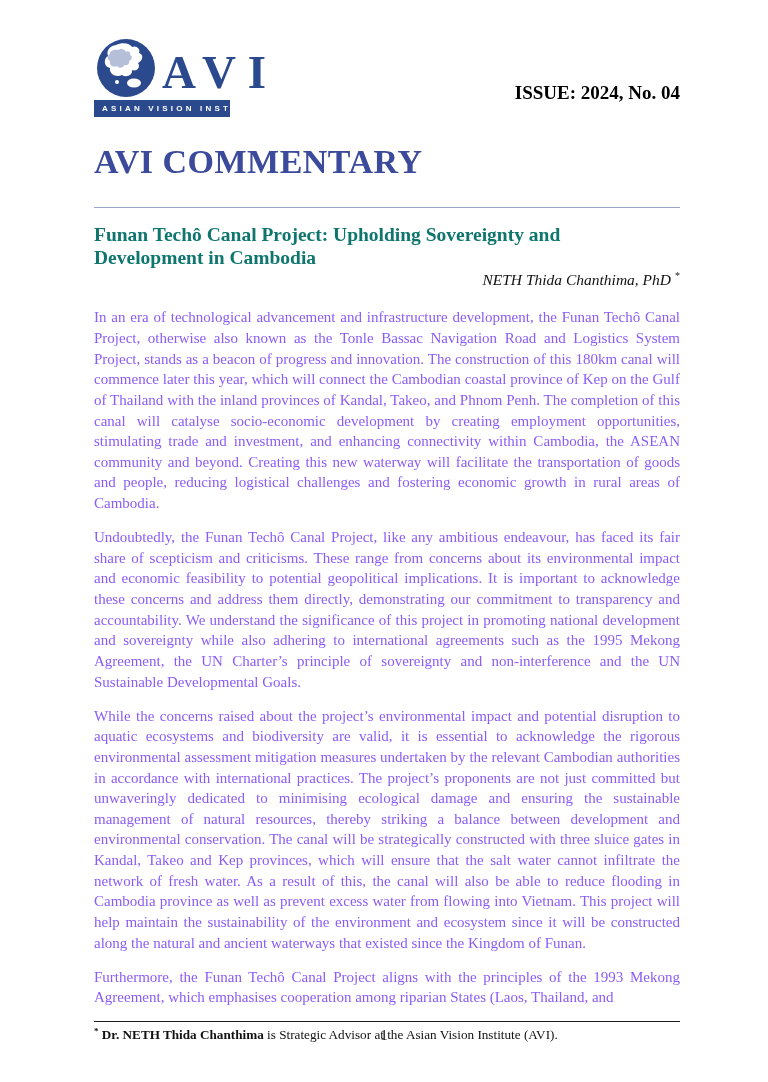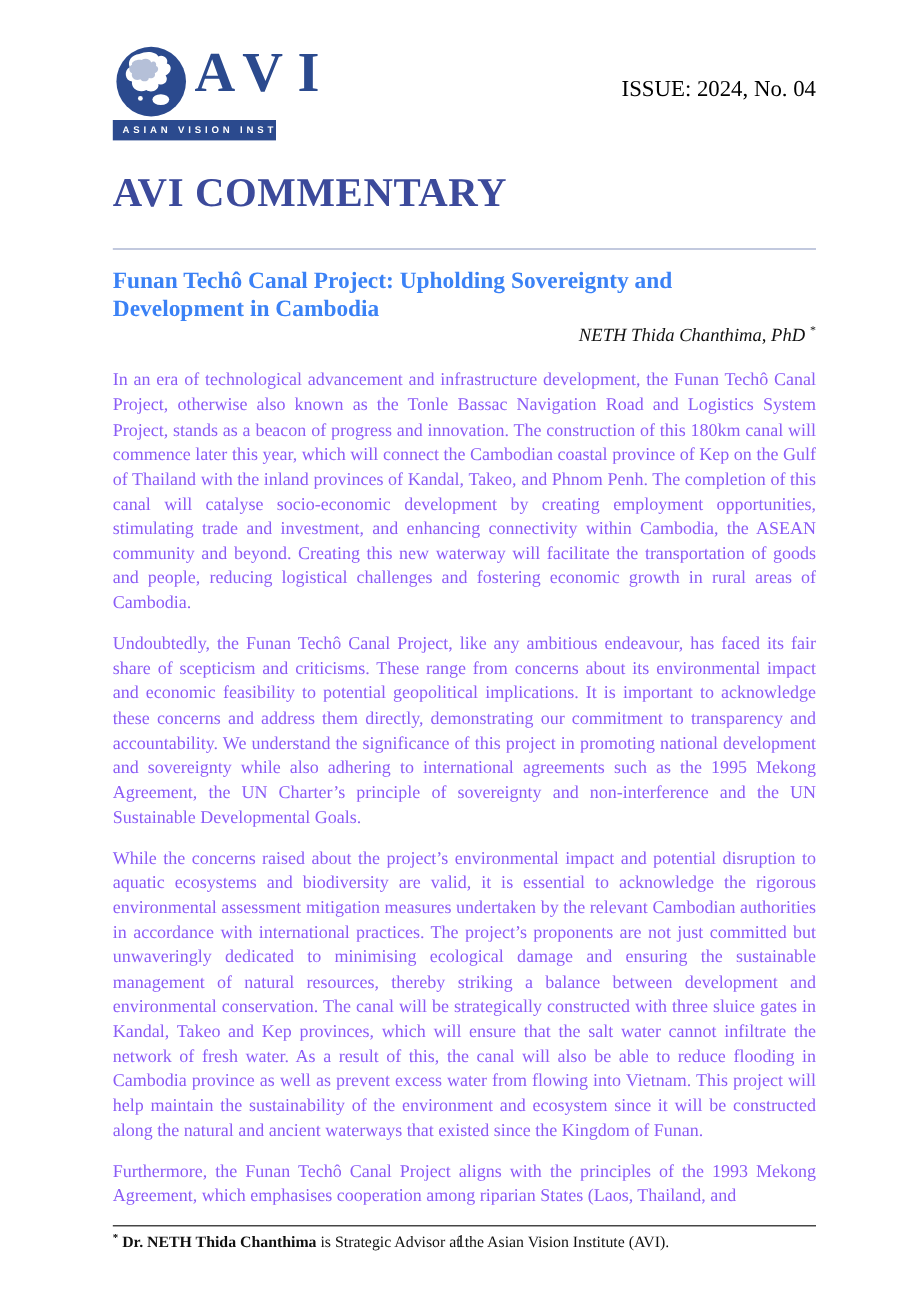--- a/index.html
+++ b/index.html
@@ -18,21 +18,21 @@
   }
   
   .header-row {
     display: flex;
     justify-content: space-between;
     align-items: flex-start;
   }
   .logo-block { display: inline-block; }
   .logo-top {
     display: flex;
-    align-items: flex-start;
+    align-items: flex-end;
     gap: 6px;
     margin-left: 2px;
   }
   .logo-globe { width: 60px; height: 60px; display: block; }
   .logo-acronym {
     font-family: "Liberation Serif", serif;
     font-size: 47px;
     font-weight: bold;
     letter-spacing: 12px;
     color: #2b4a8e;
@@ -47,23 +47,23 @@
     font-size: 8px;
     font-weight: bold;
     letter-spacing: 3.2px;
     padding: 4px 6px 4px 8px;
     width: 136px;
     text-align: center;
     white-space: nowrap;
   }
   .issue-label {
     font-size: 19px;
-    font-weight: normal;
+    font-weight: bold;
     color: #000000;
-    margin-top: 26px;
+    margin-top: 44px;
     white-space: nowrap;
   }
   
   .commentary-title {
     margin-top: 27px;
     font-size: 34px;
     font-weight: bold;
     letter-spacing: 0.5px;
     color: #3c4a9b;
     line-height: 1.05;
@@ -77,21 +77,21 @@
   .top-rule {
     border: none;
     border-top: 1px solid #9aa6c8;
     margin-top: 27px;
   }
   
   .article-title {
     margin-top: 15px;
     font-size: 19.5px;
     font-weight: bold;
-    color: #3b82f6;
+    color: #0f766e;
     line-height: 1.22;
     max-width: 545px;
   }
   .author-line {
     font-size: 15.5px;
     font-style: italic;
     color: #111111;
     text-align: right;
   }
   .author-line sup {

